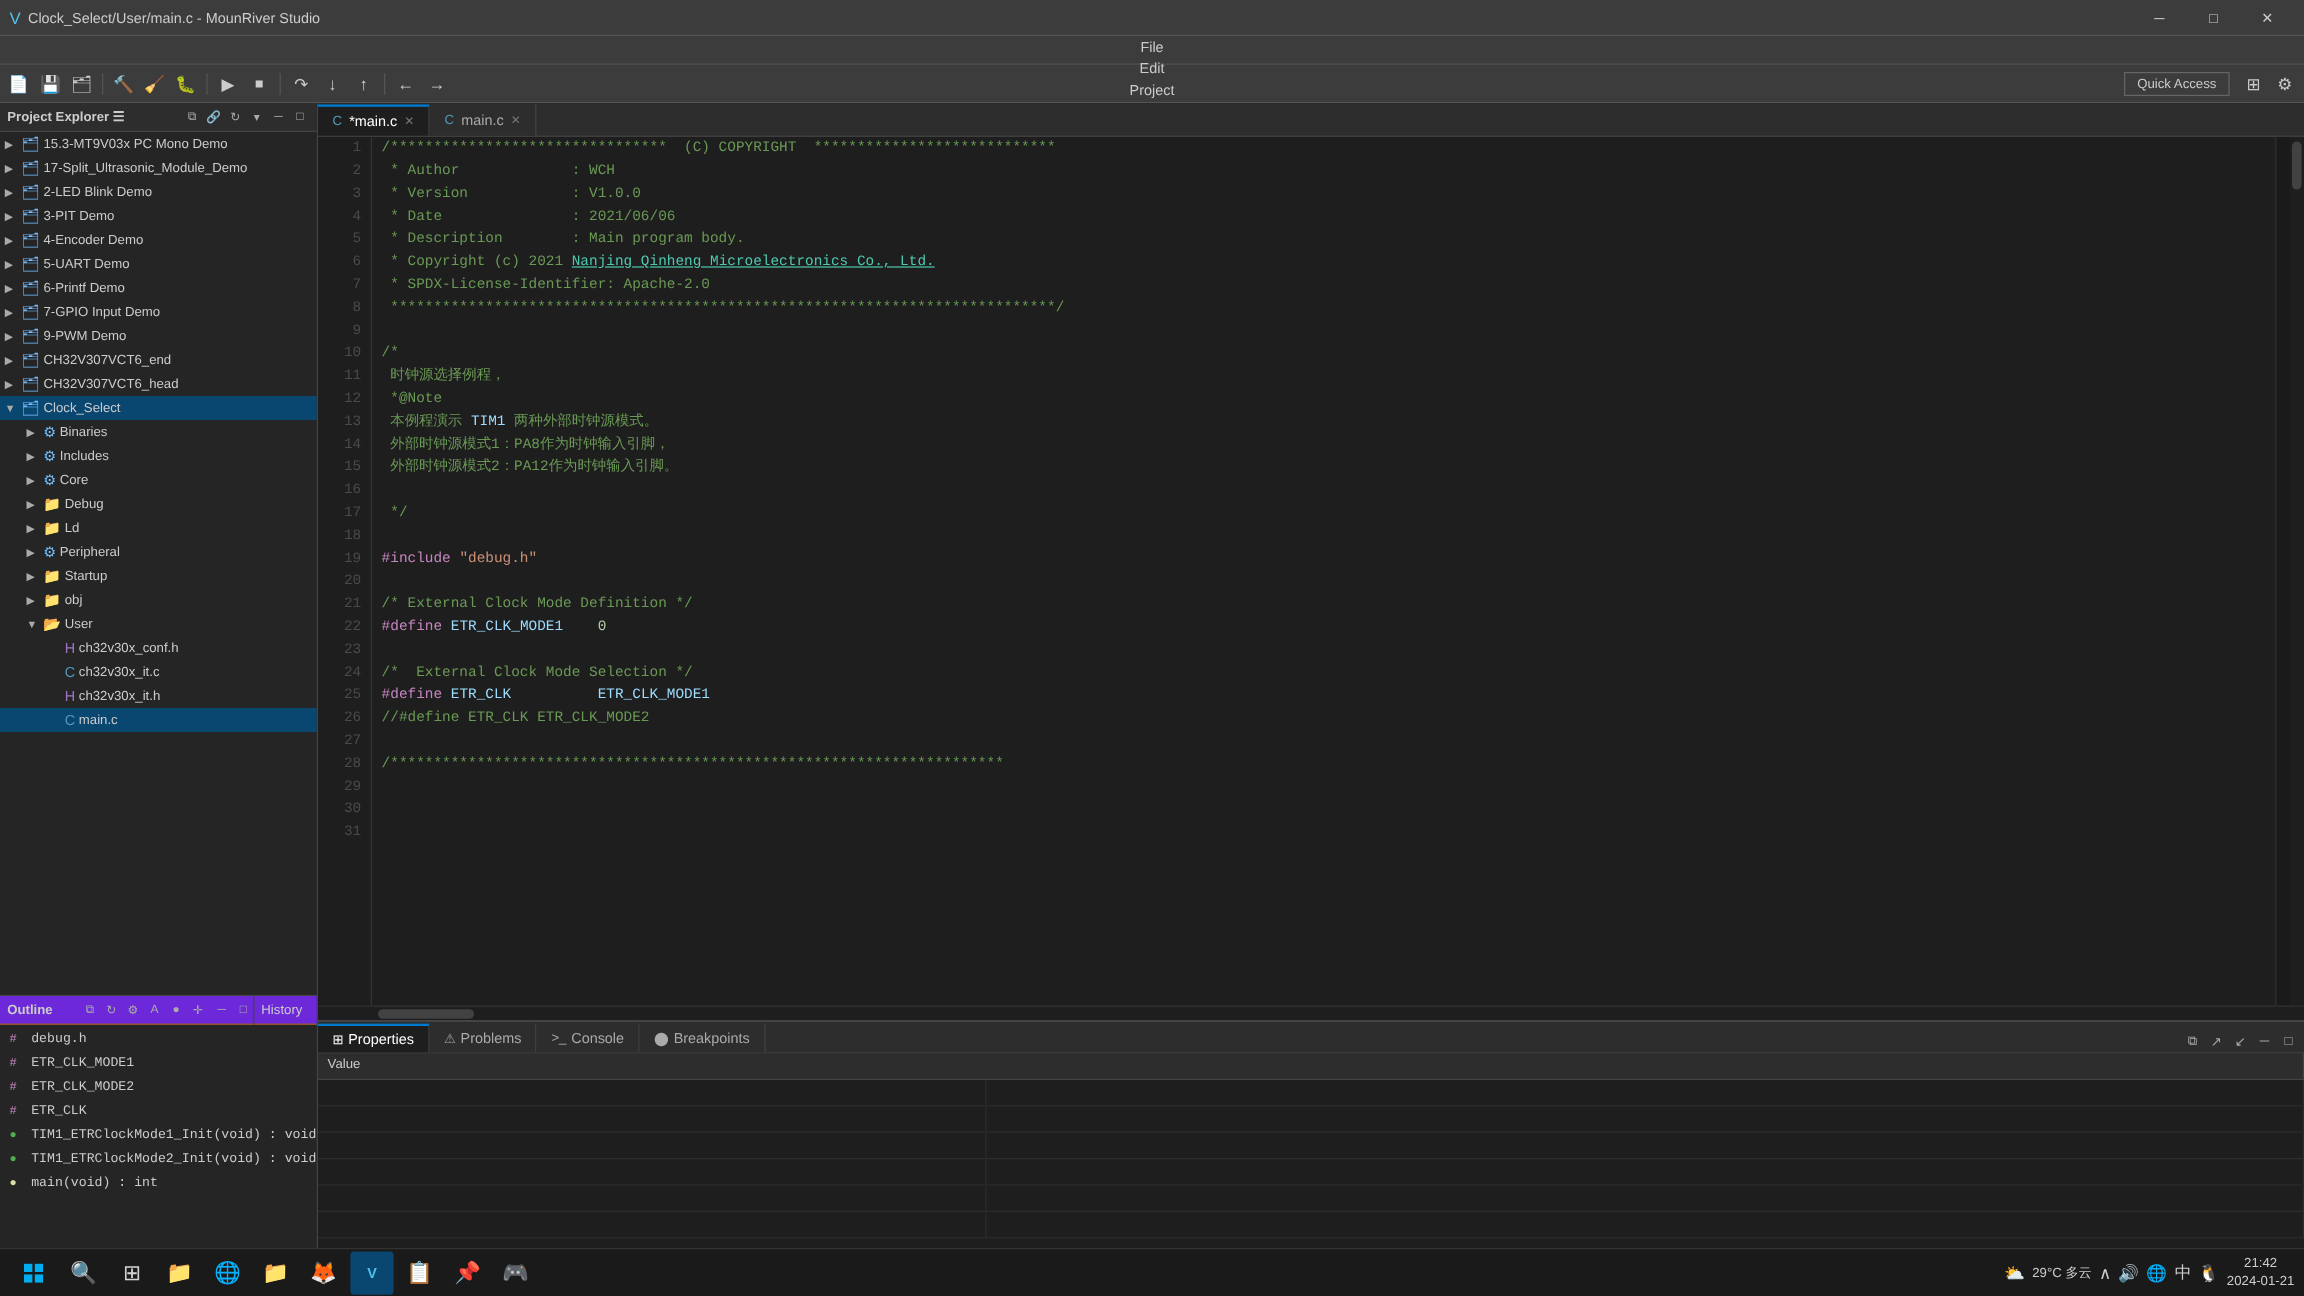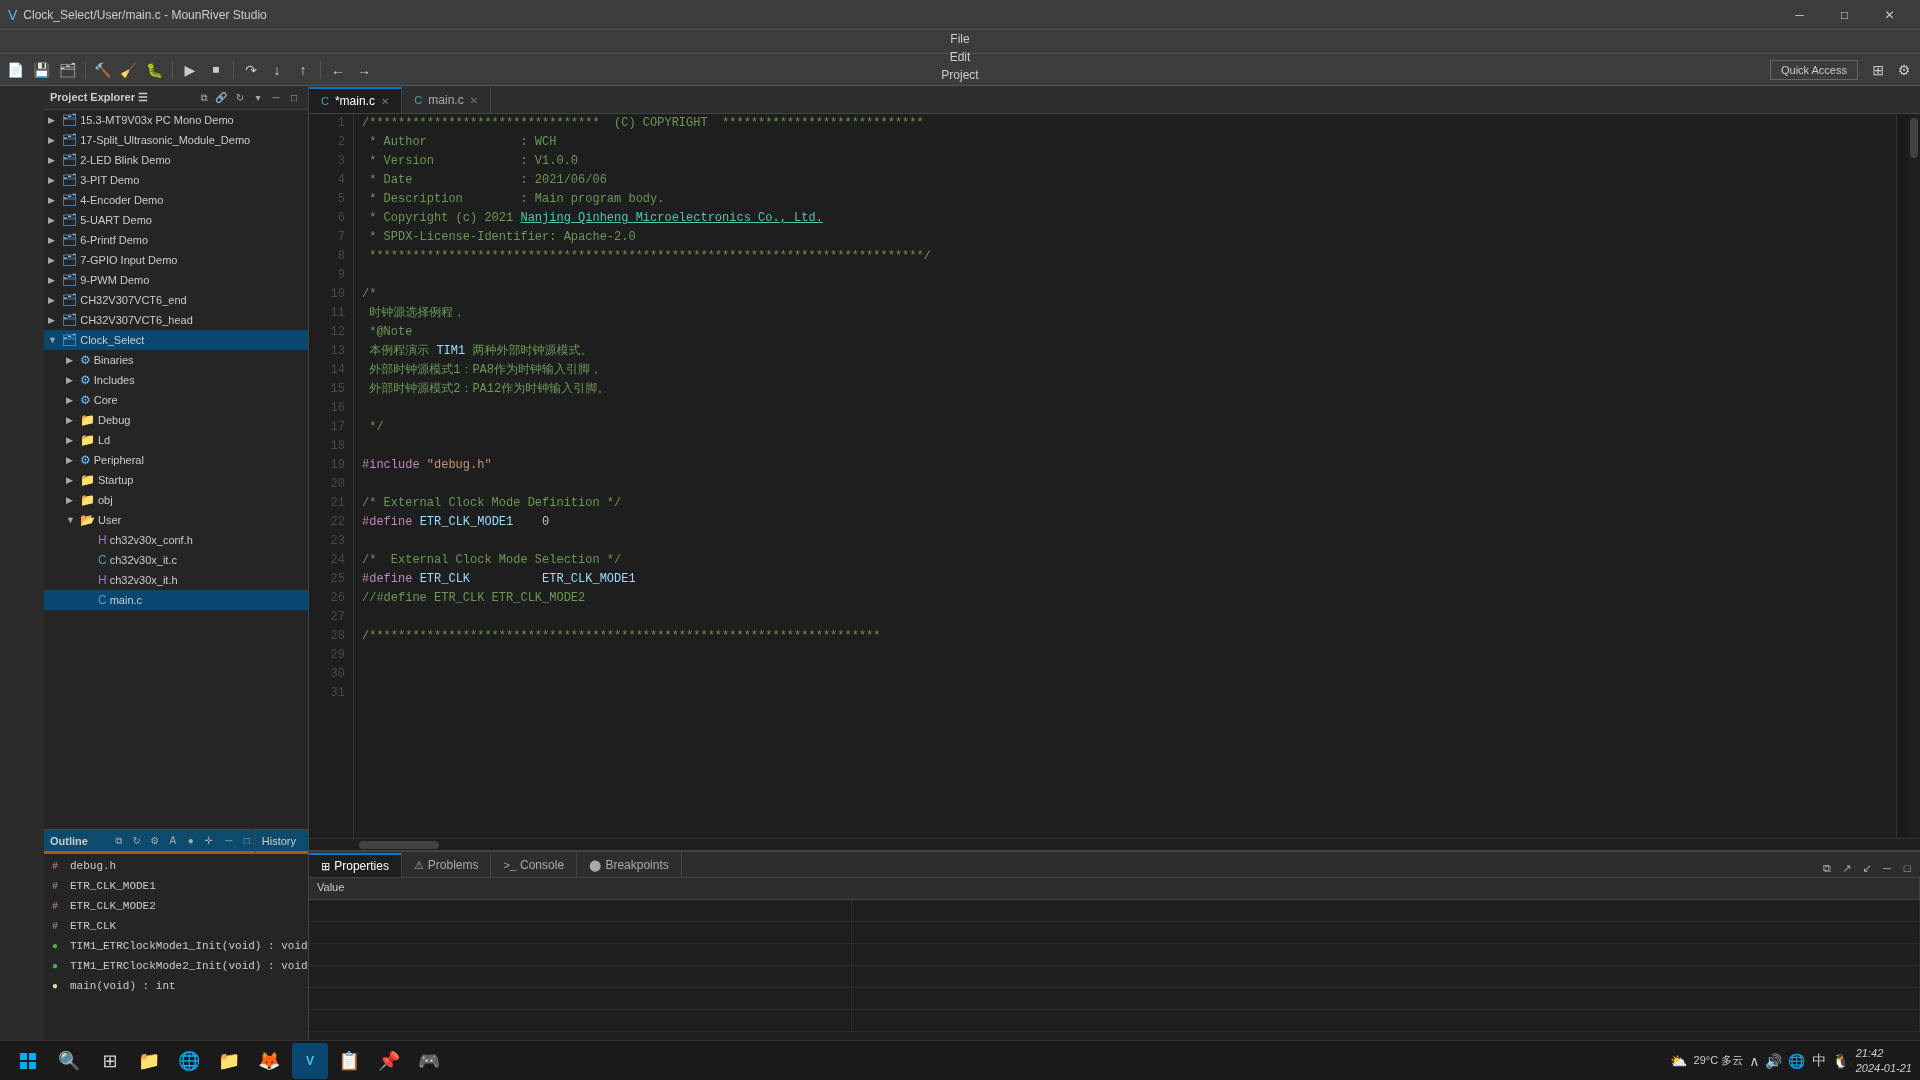--- a/index.html
+++ b/index.html
@@ -46,21 +46,20 @@
     }
     .tb-btn { width: 24px; height: 24px; display: flex; align-items: center; justify-content: center; cursor: pointer; color: #ccc; font-size: 14px; border-radius: 2px; }
     .tb-sep { width: 1px; height: 18px; background: #555; margin: 0 3px; }
     .tb-spacer { flex: 1; }
     .quick-access-btn { padding: 3px 10px; background: #3c3c3c; border: 1px solid #666; color: #ccc; font-size: 11px; cursor: pointer; margin-right: 6px; }
 
     
     #main-layout {
       display: flex;
       height: calc(1080px - 30px - 24px - 32px - 30px);
-      margin-left: 44px;
     }
 
     
     #left-panel {
       width: 265px;
       background: #252526;
       border-right: 1px solid #444;
       display: flex;
       flex-direction: column;
     }
@@ -109,27 +108,27 @@
     .tree-item .icon-gear { color: #75beff; }
 
     
     #outline-panel {
       height: 220px;
       display: flex;
       flex-direction: column;
     }
     .outline-header {
       height: 24px;
-      background: #0c4a6e;
+      background: #6d28d9;
       display: flex;
       align-items: center;
       padding: 0 6px;
       font-size: 11px;
       color: #ccc;
-      border-bottom: 3px solid #a16207;
+      border-bottom: 1px solid #a16207;
     }
     .outline-header .outline-title { font-weight: bold; flex: 1; }
     .outline-header .history-tab { color: #ccc; cursor: pointer; padding: 0 6px; border-left: 1px solid #444; height: 24px; display: flex; align-items: center; }
     .outline-actions { display: flex; gap: 2px; margin-left: 4px; }
     .outline-action { width: 16px; height: 16px; display: flex; align-items: center; justify-content: center; cursor: pointer; font-size: 10px; color: #aaa; }
 
     .outline-container { flex: 1; overflow-y: auto; padding: 2px 0; }
     .outline-item { display: flex; align-items: center; height: 20px; padding-left: 8px; cursor: pointer; color: #cccccc; font-size: 11px; font-family: 'Courier New', monospace; }
     .outline-item .oi-icon { width: 14px; margin-right: 4px; font-size: 10px; }
     .outline-item .oi-icon.define { color: #c586c0; }
@@ -724,18 +723,18 @@
   </div>
   <div class="taskbar-spacer"></div>
   <div class="taskbar-tray">
     <span class="tray-icon">⛅</span>
     <span style="font-size:11px; color:#ccc;">29°C 多云</span>
     <span class="tray-icon">∧</span>
     <span class="tray-icon">🔊</span>
     <span class="tray-icon">🌐</span>
     <span class="tray-icon">中</span>
     <span class="tray-icon">🐧</span>
-    <div class="tray-time" style="font-size:11px; color:#ccc; text-align:left;font-style:italic;">
+    <div class="tray-time" style="font-size:11px; color:#ccc; text-align:center;">
       <div>21:42</div>
       <div>2024-01-21</div>
     </div>
   </div>
 </div>
 
 </body></html>

